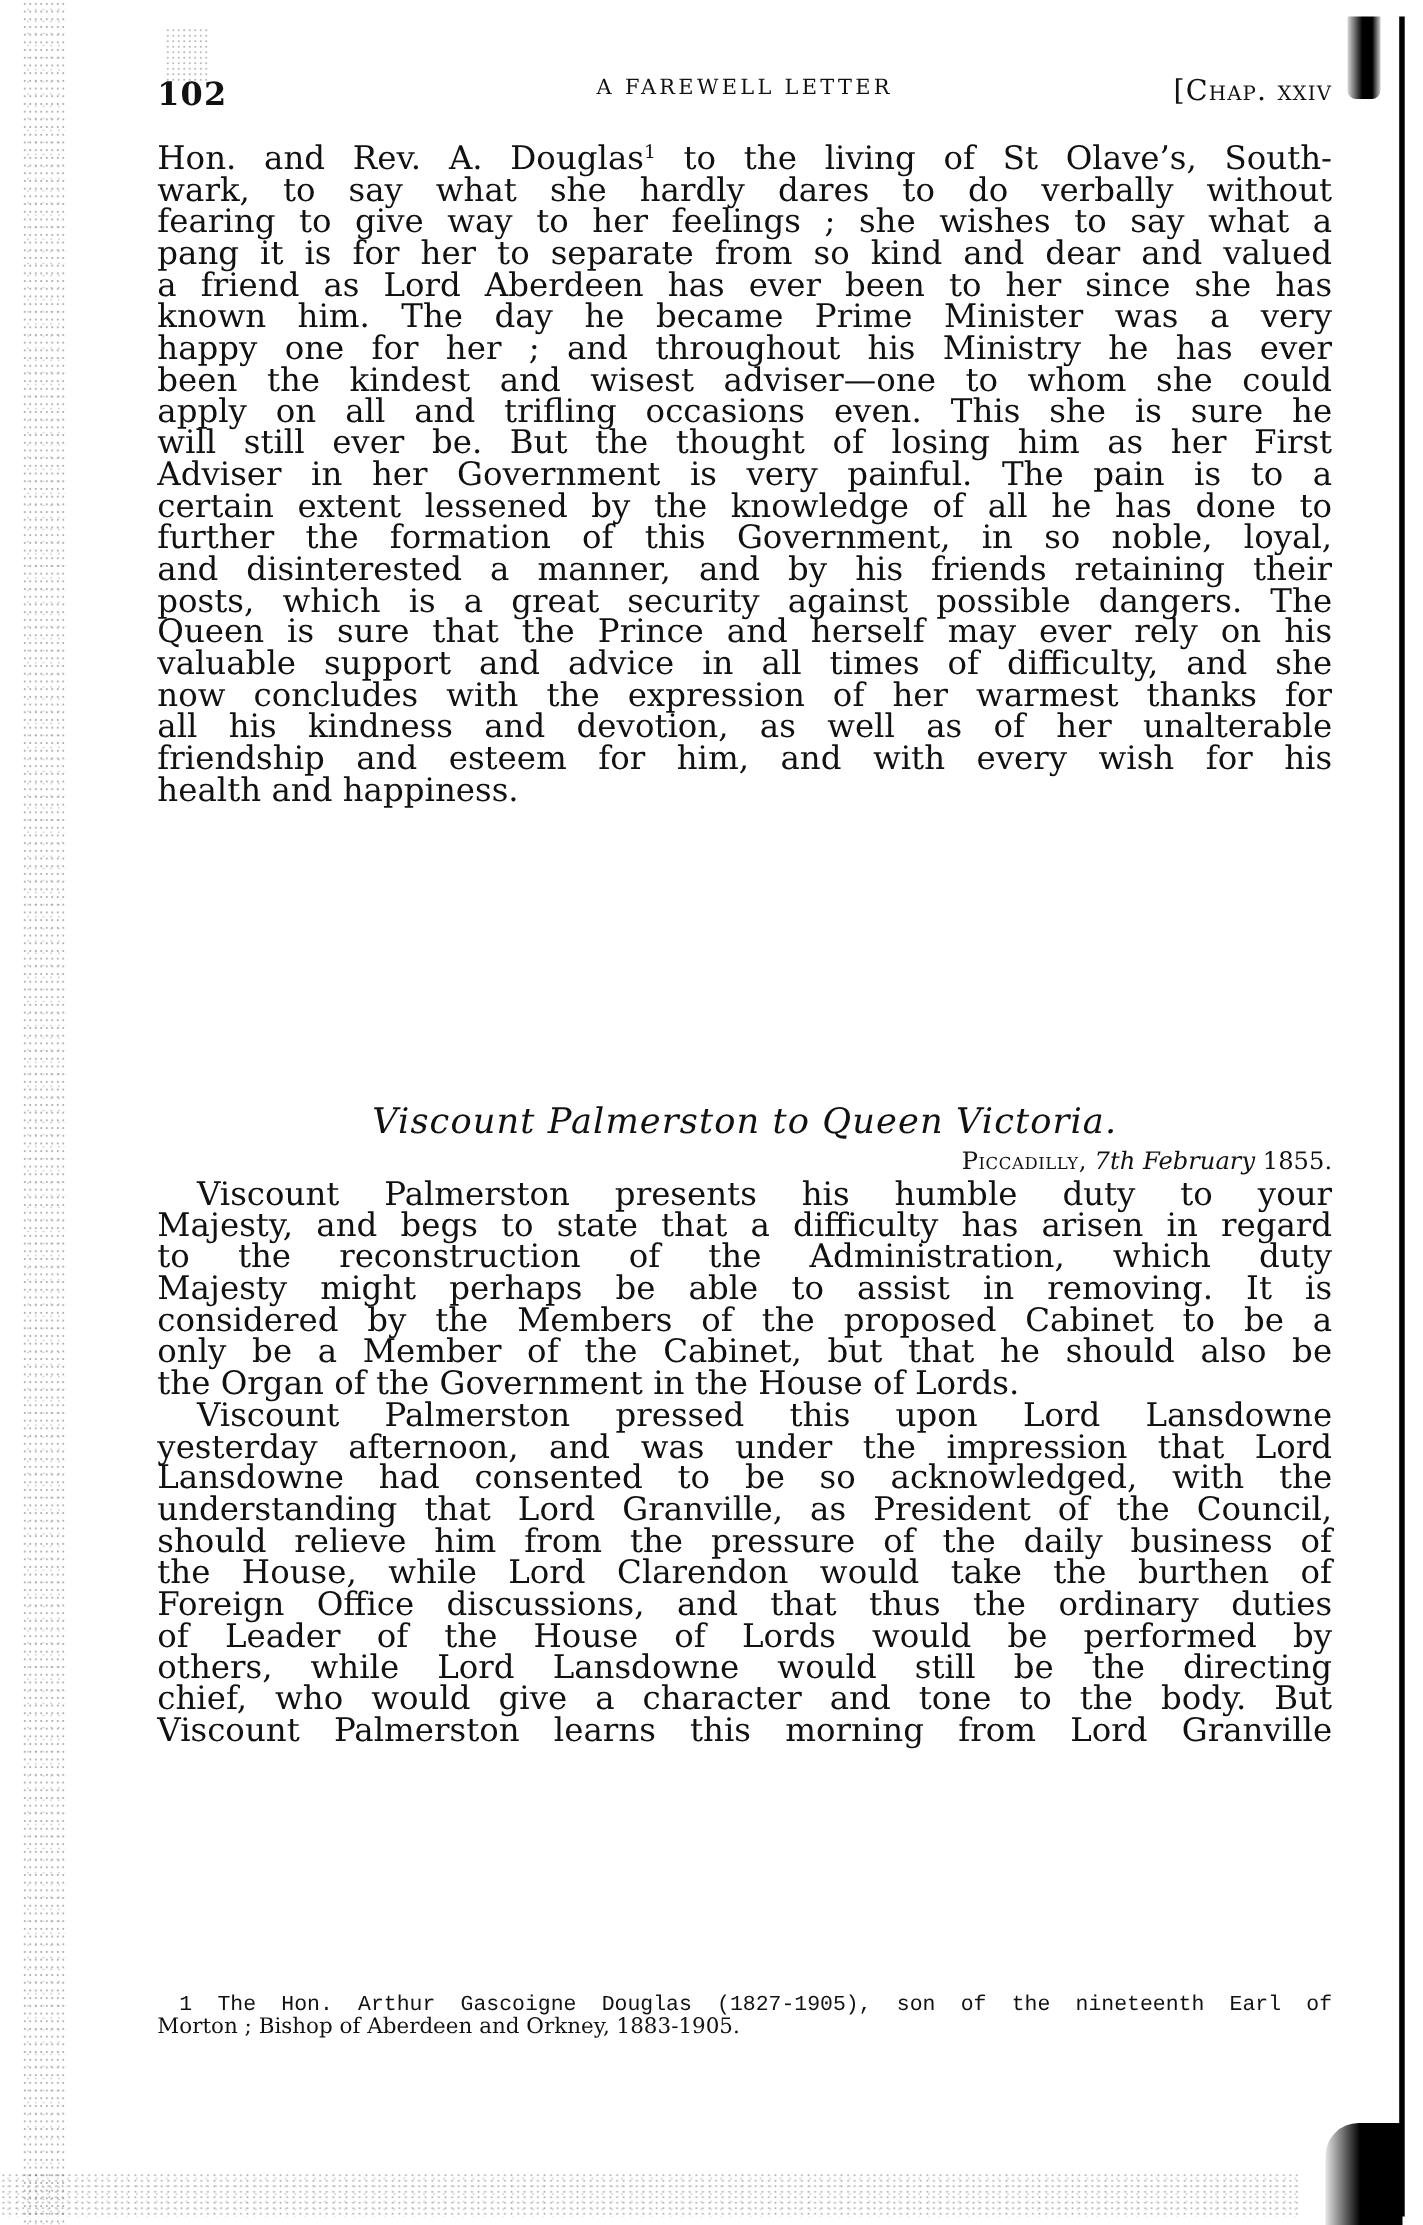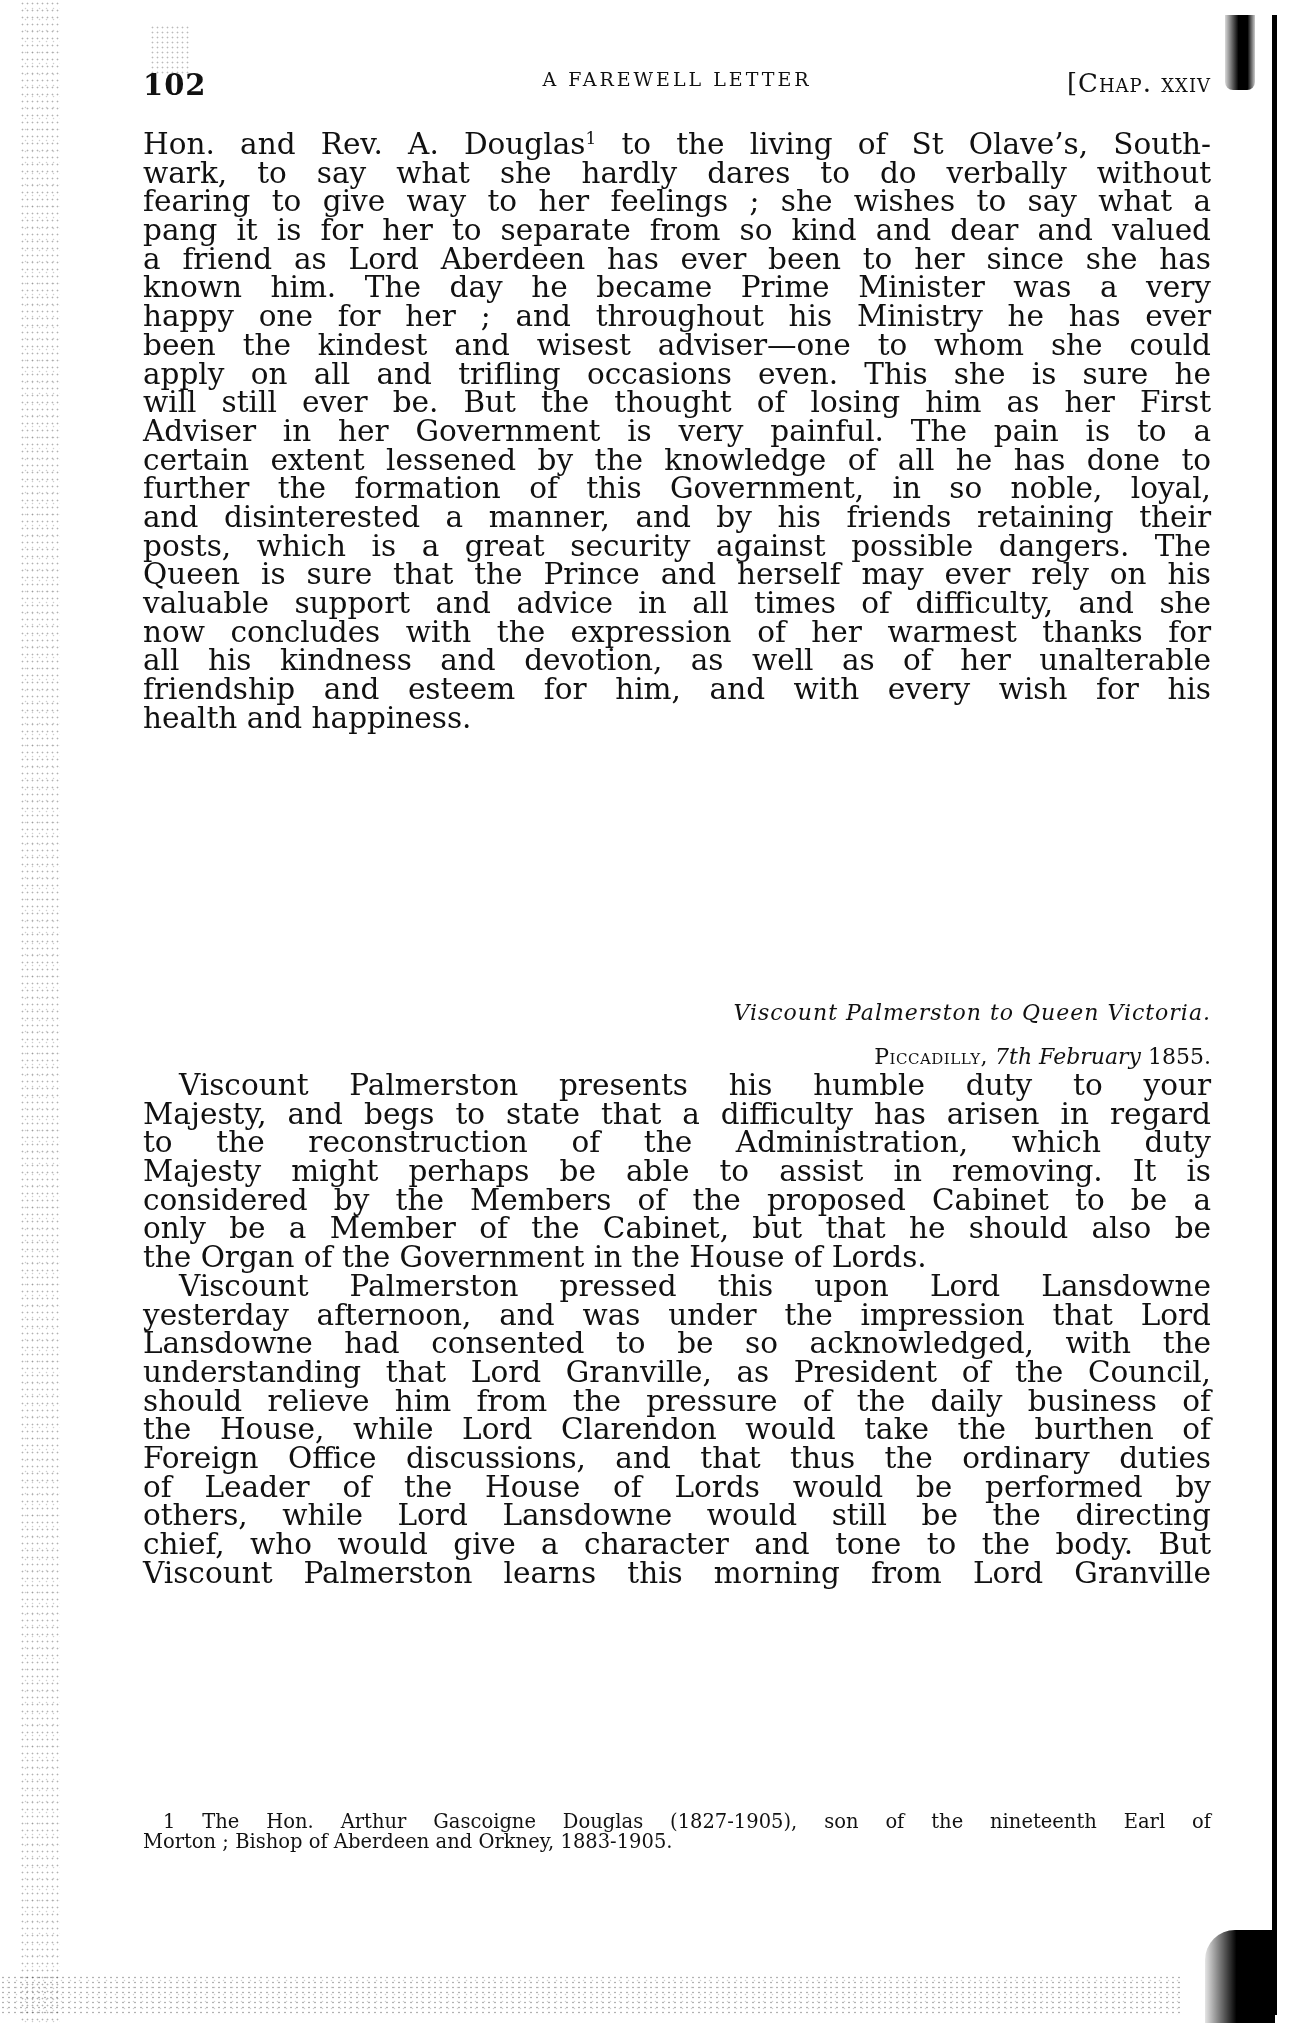--- a/index.html
+++ b/index.html
@@ -149,23 +149,23 @@
       font-size: 17px;
       vertical-align: 10px;
       line-height: 0;
     }
 
     .letter-heading {
       position: absolute;
       top: 1000px;
       left: 0;
       width: 1068px;
-      text-align: right;
+      text-align: center;
       font-style: italic;
-      font-size: 22px;
+      font-size: 32px;
       letter-spacing: 1px;
     }
     .dateline {
       position: absolute;
       top: 1044px;
       right: 0;
       font-size: 22px;
     }
     .dateline .place {
       font-variant: small-caps;
@@ -185,20 +185,21 @@
       line-height: 20px;
     }
     .footnote .fn-line {
       display: block;
       white-space: nowrap;
     }
     .footnote .fn-line.first {
       padding-left: 20px;
       text-align: justify;
       text-align-last: justify;
+      font-family: Liberation Mono, monospace;
     }
   </style>
 </head>
 <body>
 
 <div class="speckle-left"></div>
 <div class="speckle-top"></div>
 <div class="speckle-bottom"></div>
 <div class="binding-shadow-top"></div>
 <div class="binding-line"></div>

